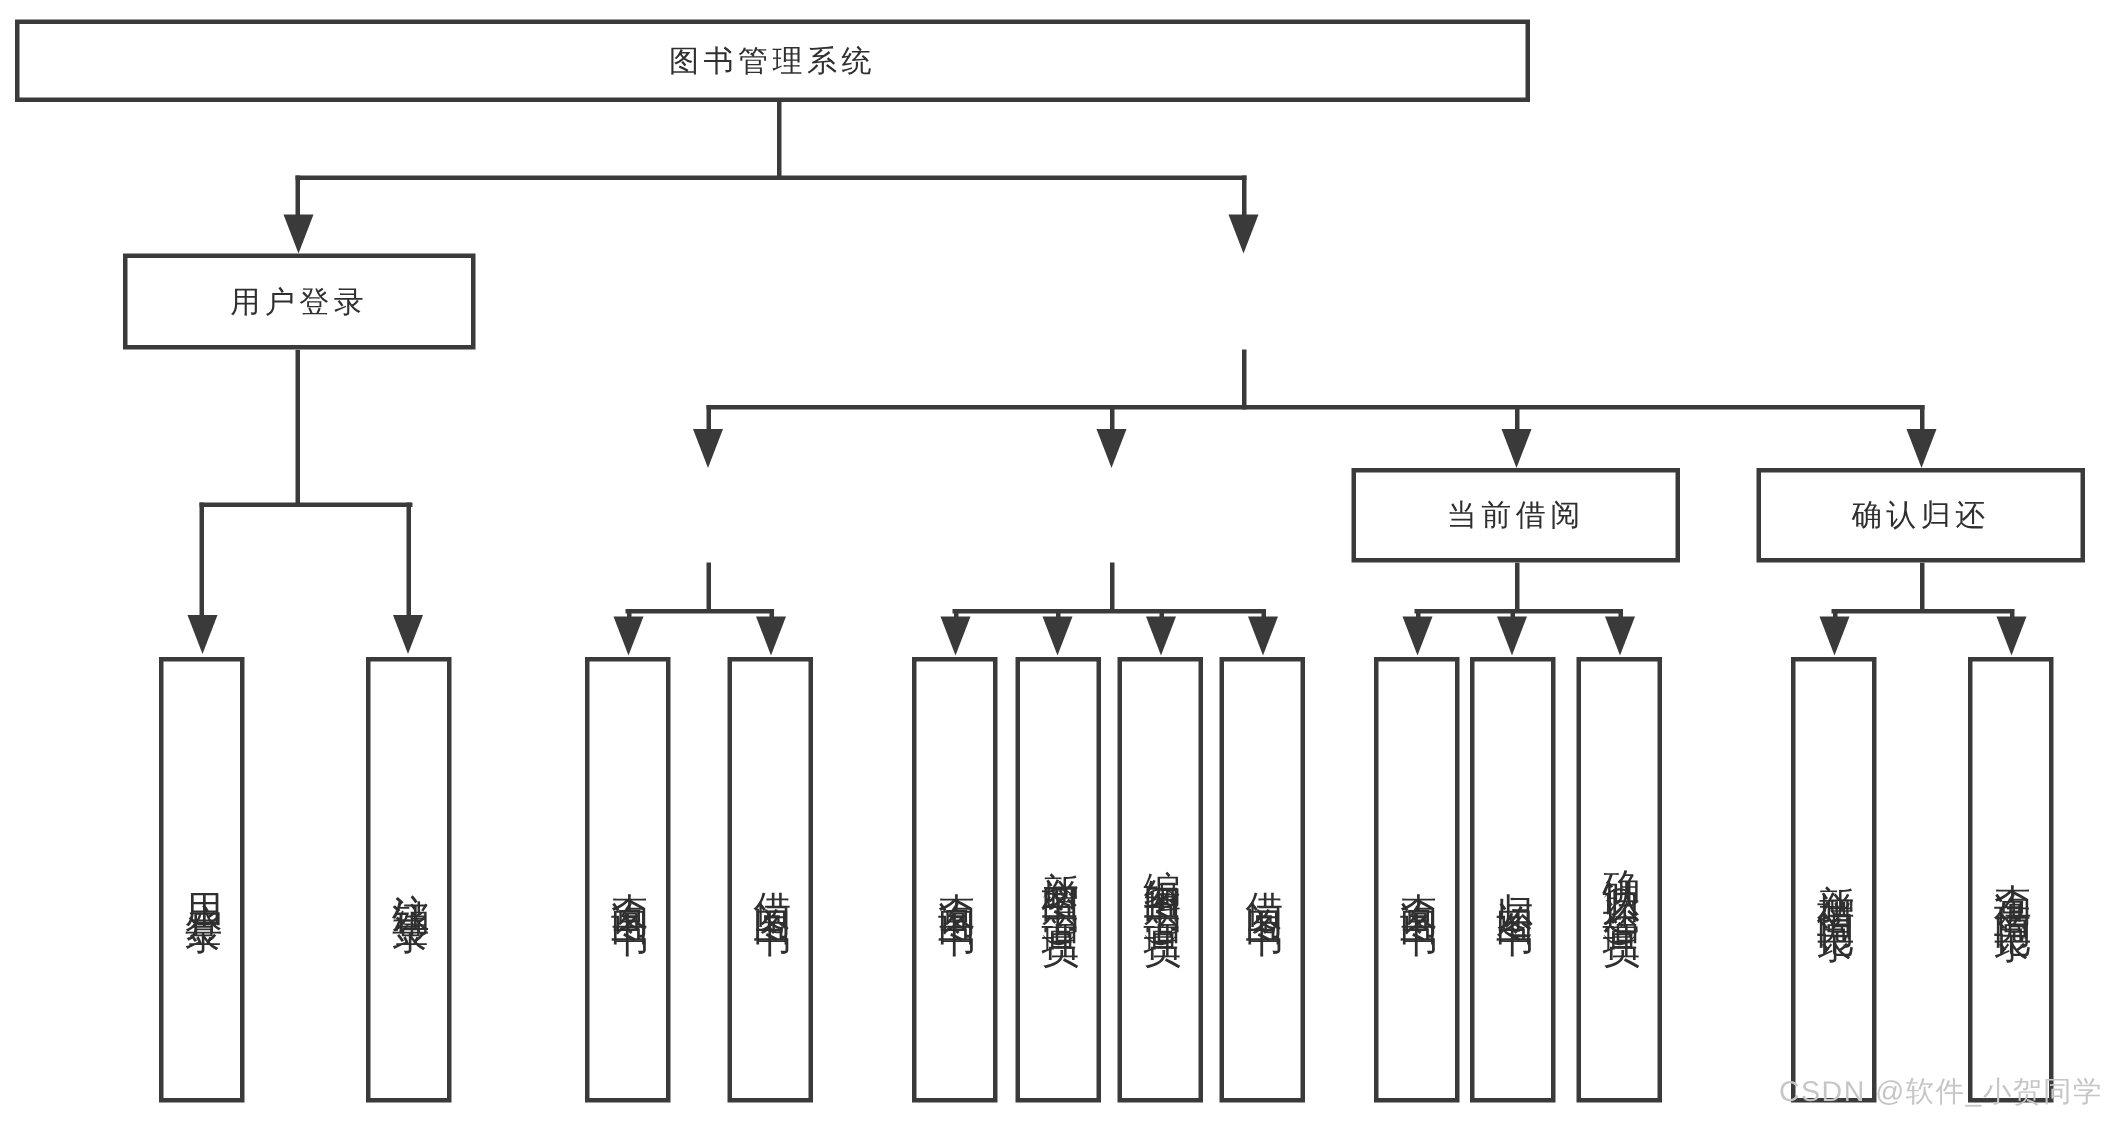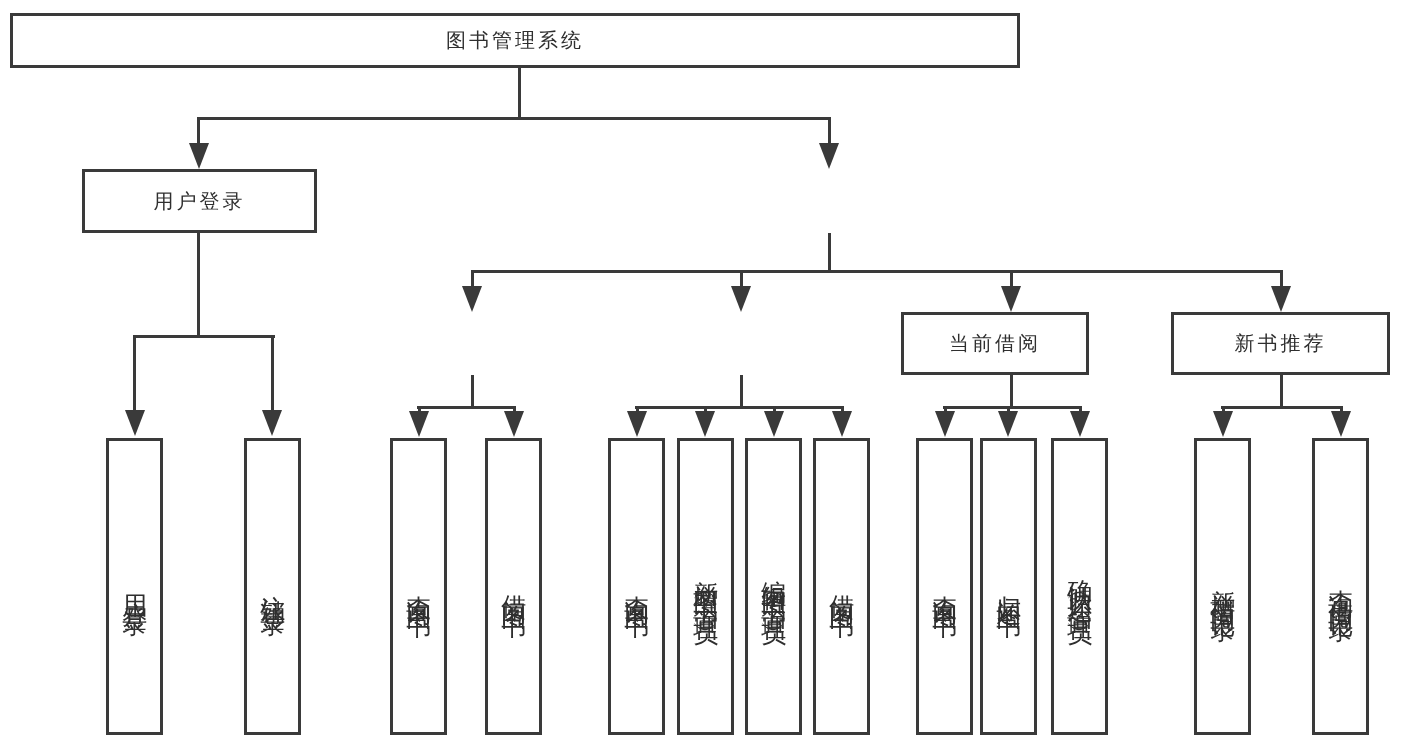--- a/index.html
+++ b/index.html
@@ -102,25 +102,25 @@
   <div class="arr" style="left:1331px;top:411px"></div>
 
   <div class="node" style="left:10px;top:13px;width:1010px;height:55px">
     <span class="hlabel">图书管理系统</span>
   </div>
 
   <div class="node" style="left:82px;top:169px;width:235px;height:64px">
     <span class="hlabel">用户登录</span>
   </div>
 
-  <div class="node" style="left:901px;top:312px;width:188px;height:63px">
+  <div class="node" style="left:901px;top:312px;width:219px;height:63px">
     <span class="hlabel">当前借阅</span>
   </div>
   <div class="node" style="left:1171px;top:312px;width:219px;height:63px">
-    <span class="hlabel">新书推荐</span>
+    <span class="hlabel">确认归还</span>
   </div>
 
   <div class="node leaf" style="left:106px;top:438px;width:57px;height:297px">
     <span class="vtext">用户登录</span>
   </div>
   <div class="node leaf" style="left:244px;top:438px;width:57px;height:297px">
     <span class="vtext">注销登录</span>
   </div>
 
   <div class="node leaf" style="left:390px;top:438px;width:57px;height:297px">
@@ -153,14 +153,15 @@
     <span class="vtext">确认归还（管理员）</span>
   </div>
 
   <div class="node leaf" style="left:1194px;top:438px;width:57px;height:297px">
     <span class="vtext">新增借阅记录</span>
   </div>
   <div class="node leaf" style="left:1312px;top:438px;width:57px;height:297px">
     <span class="vtext">查询借阅记录</span>
   </div>
 
+  <div class="watermark">CSDN @软件_小贺同学</div>
 
 </div>
 
 </body></html>

